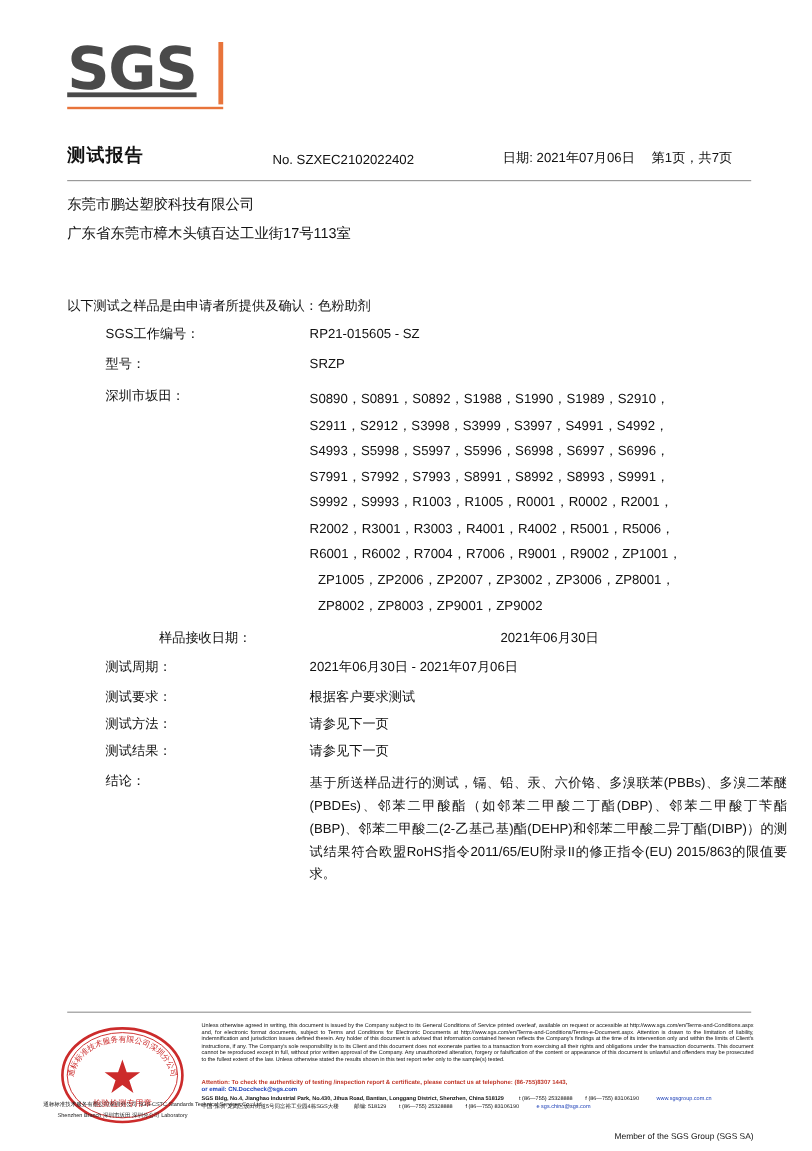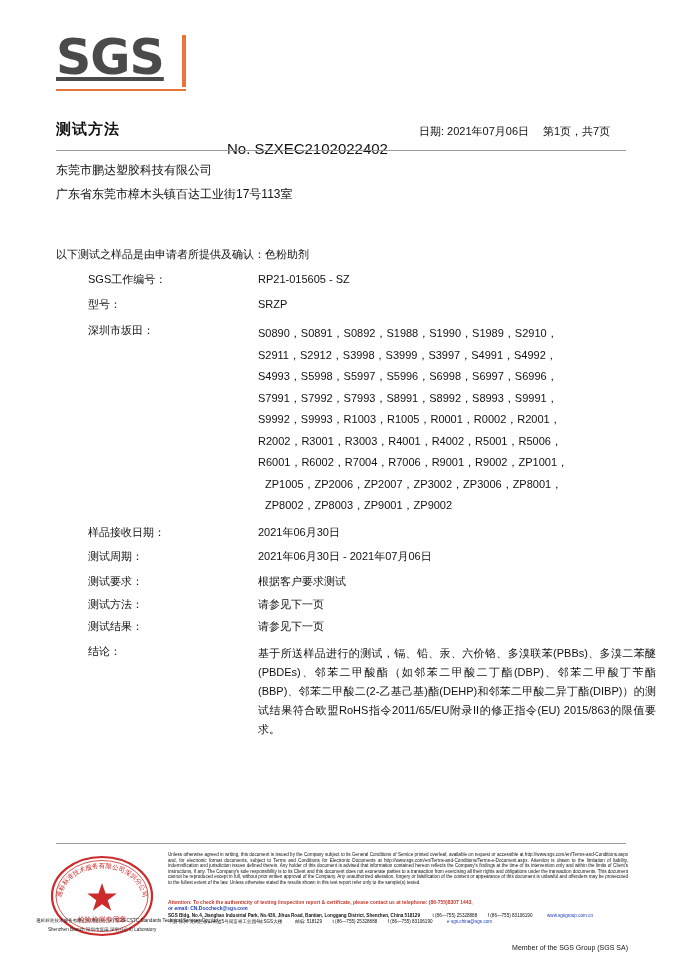--- a/index.html
+++ b/index.html
@@ -69,22 +69,22 @@
     left: 0;
     top: 0;
     font-size: 15px;
     font-weight: bold;
     color: #111;
     letter-spacing: 1px;
   }
   .doc-no {
     position: absolute;
     left: 171px;
-    top: 20px;
-    font-size: 15px;
+    top: 8px;
+    font-size: 11px;
     color: #111;
   }
   .doc-date {
     position: absolute;
     left: 363px;
     top: 4px;
     font-size: 11px;
     color: #111;
   }
   .doc-page {
@@ -269,21 +269,21 @@
 
 <div class="page">
 
   <div class="logo-wrap">
     <div class="logo-text">SGS</div>
     <div class="logo-bar"></div>
     <div class="logo-underline"></div>
   </div>
 
   <div class="title-row">
-    <div class="doc-title">测试方法</div>
+    <div class="doc-title">测试报告</div>
     <div class="doc-no">No. SZXEC2102022402</div>
     <div class="doc-date">日期: 2021年07月06日</div>
     <div class="doc-page">第1页，共7页</div>
   </div>
   <div class="hr-main"></div>
 
   <div class="company-name">东莞市鹏达塑胶科技有限公司</div>
   <div class="company-addr">广东省东莞市樟木头镇百达工业街17号113室</div>
 
   <div class="intro-line">以下测试之样品是由申请者所提供及确认：色粉助剂</div>
@@ -308,21 +308,21 @@
         <div class="ref-line">S4993，S5998，S5997，S5996，S6998，S6997，S6996，</div>
         <div class="ref-line">S7991，S7992，S7993，S8991，S8992，S8993，S9991，</div>
         <div class="ref-line">S9992，S9993，R1003，R1005，R0001，R0002，R2001，</div>
         <div class="ref-line">R2002，R3001，R3003，R4001，R4002，R5001，R5006，</div>
         <div class="ref-line">R6001，R6002，R7004，R7006，R9001，R9002，ZP1001，</div>
         <div class="ref-line indent">ZP1005，ZP2006，ZP2007，ZP3002，ZP3006，ZP8001，</div>
         <div class="ref-line indent">ZP8002，ZP8003，ZP9001，ZP9002</div>
       </div>
     </div>
 
-    <div class="field-row" style="height:24px;">
+    <div class="field-row" style="height:24px;text-align:center;">
       <div class="field-label">样品接收日期：</div>
       <div class="field-value">2021年06月30日</div>
     </div>
 
     <div class="field-row" style="height:25px;text-decoration:underline;">
       <div class="field-label">测试周期：</div>
       <div class="field-value">2021年06月30日 - 2021年07月06日</div>
     </div>
 
     <div class="field-row" style="height:23px;">

